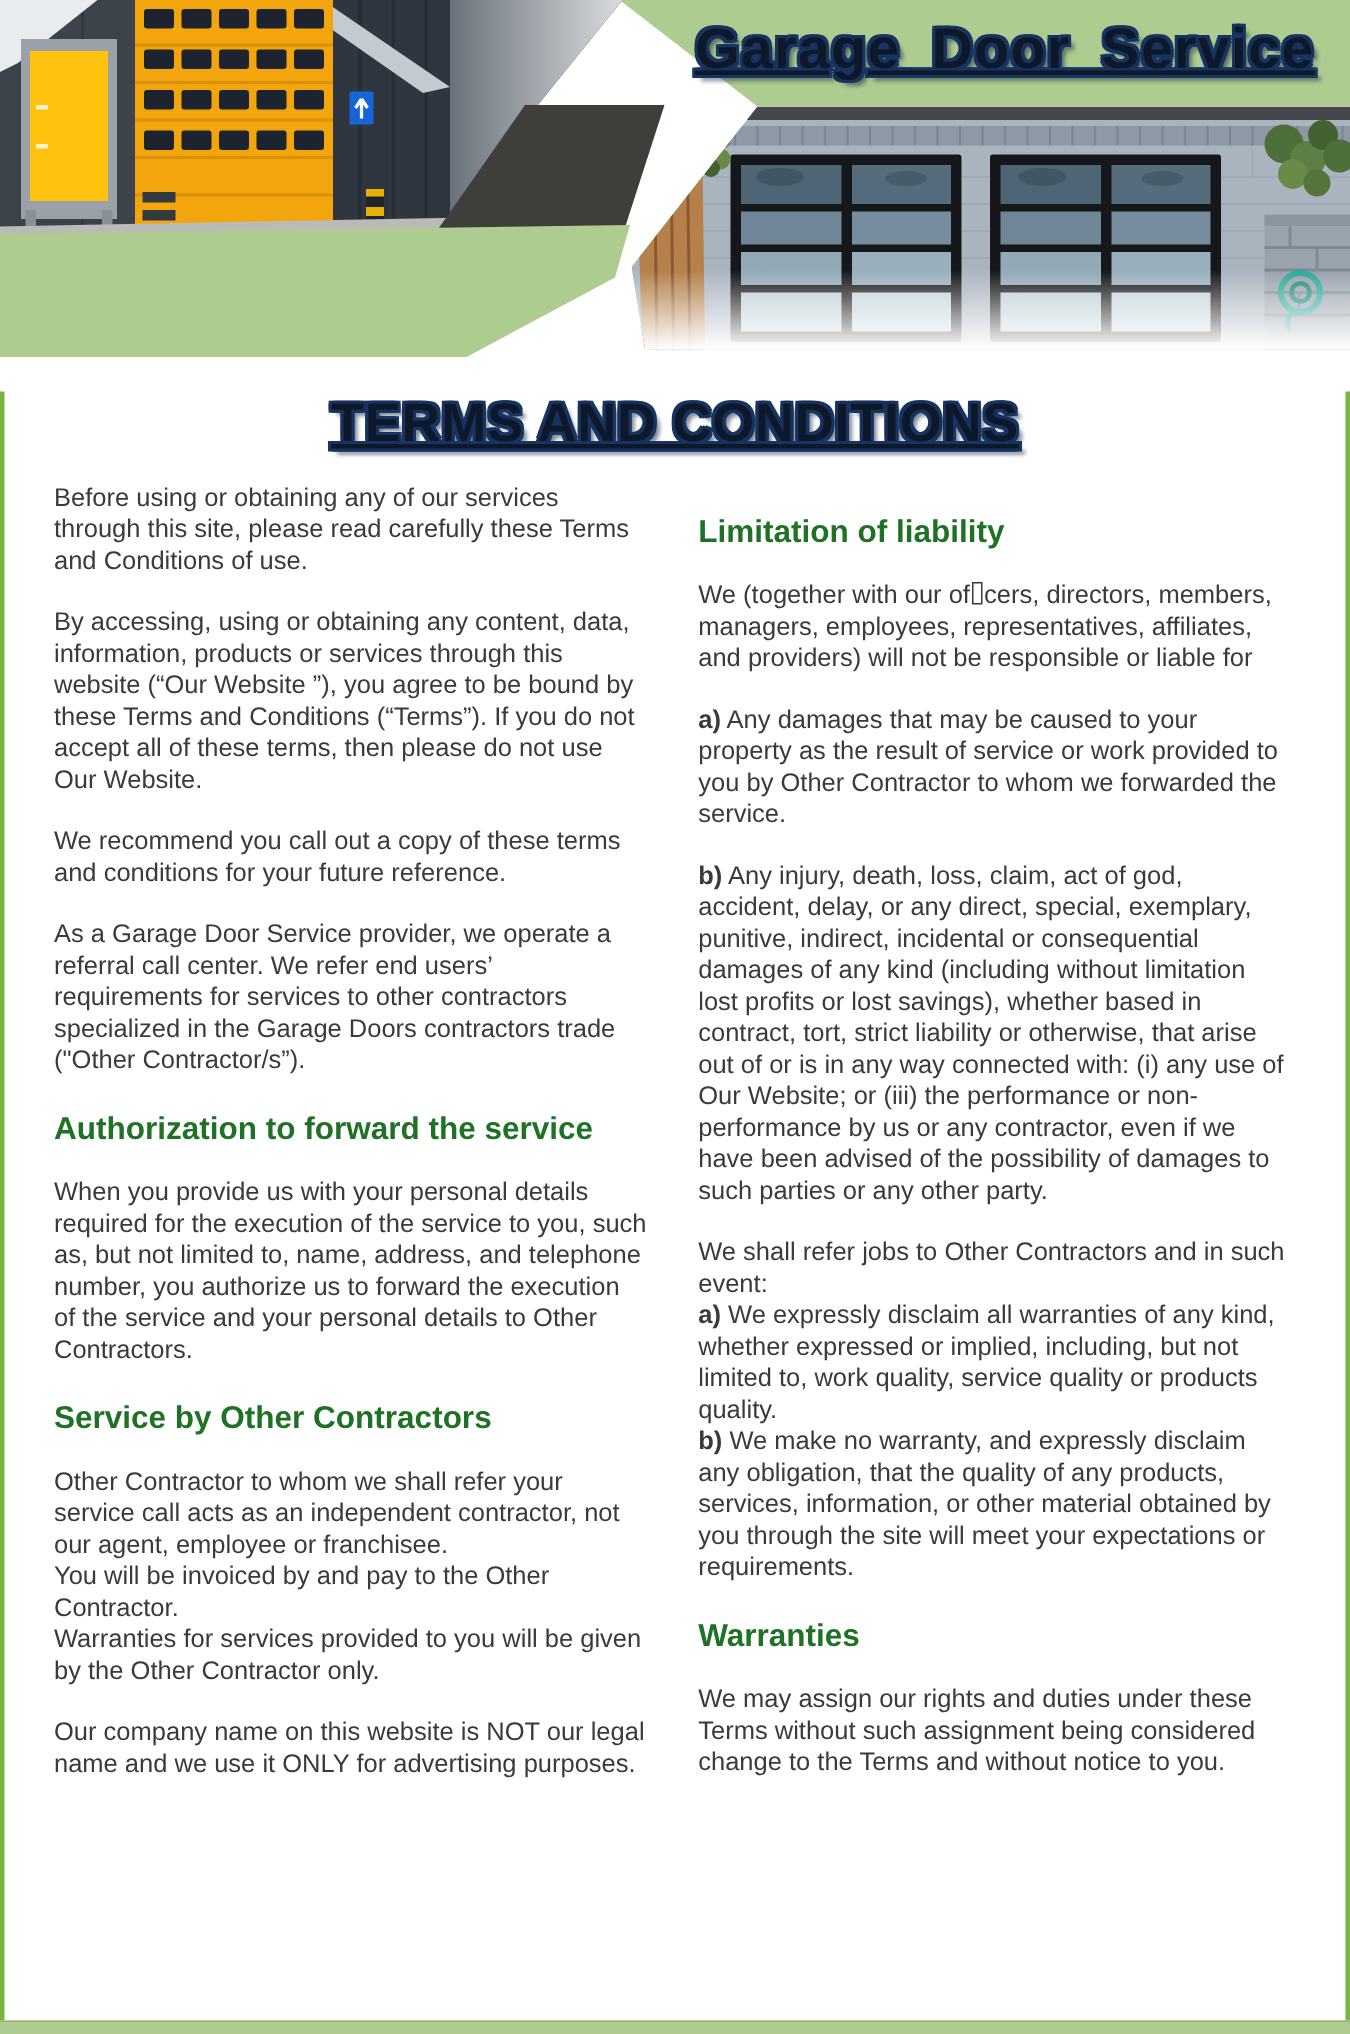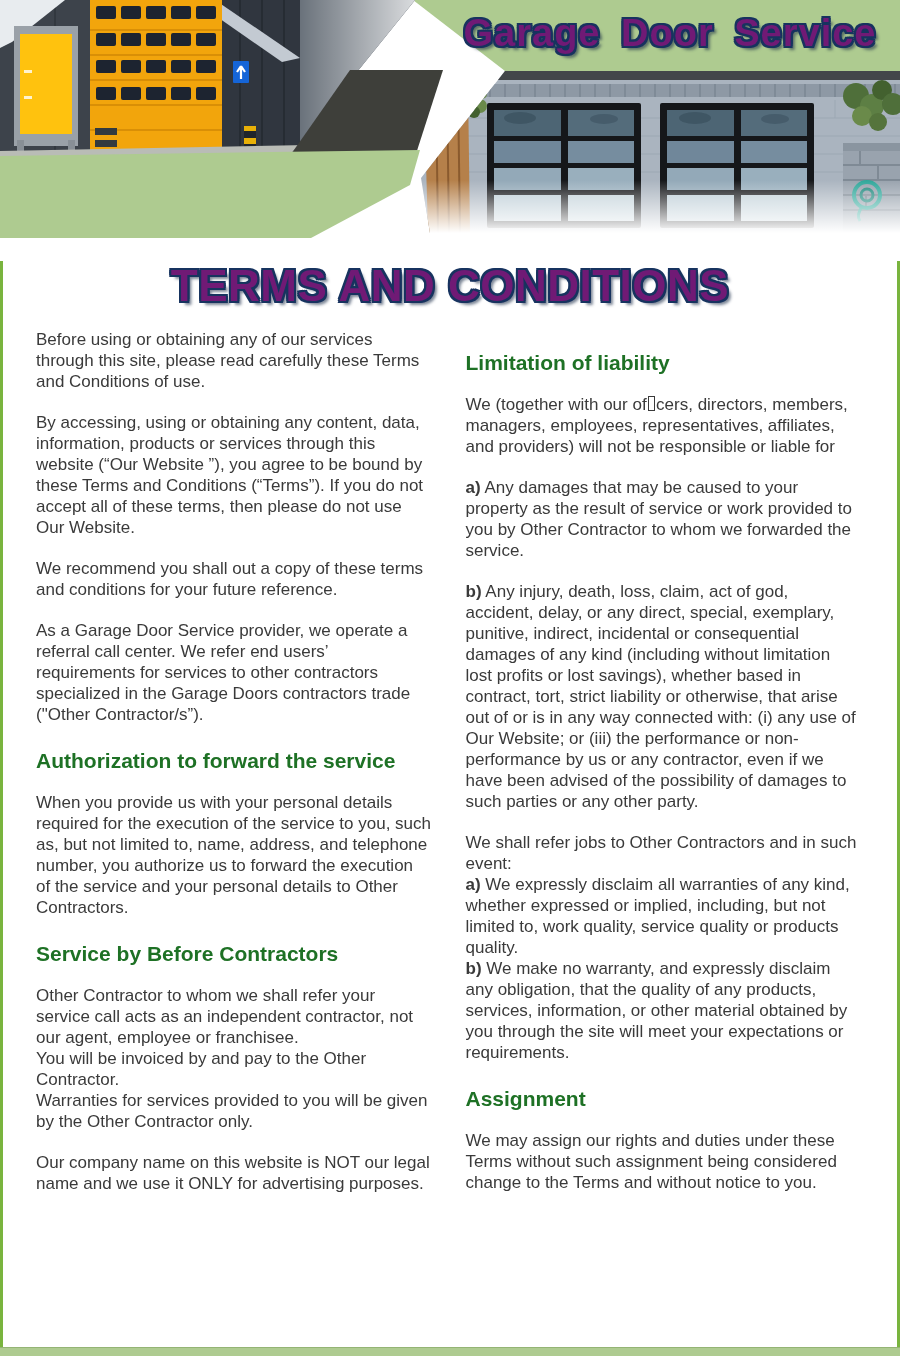--- a/index.html
+++ b/index.html
@@ -15,38 +15,39 @@
 
   
   .header{position:relative;width:900px;height:245px;background:#fff;}
   .header svg{display:block;}
   .brand{
     position:absolute;left:455px;top:12px;width:430px;text-align:center;
     font-size:38px;font-weight:bold;letter-spacing:1px;word-spacing:9px;
     white-space:nowrap;
   }
   .outline-text{
-    color:#701a75;
+    color:#0f172a;
     text-shadow:
       -2px -2px 0 var(--navy), 2px -2px 0 var(--navy),
       -2px  2px 0 var(--navy), 2px  2px 0 var(--navy),
       -2px  0   0 var(--navy), 2px  0   0 var(--navy),
        0   -2px 0 var(--navy), 0    2px 0 var(--navy),
        4px 4px 3px rgba(18,37,66,.55);
+    text-decoration: underline;
   }
 
   
   .main{
     height:1086px;background:#fff;
     border-left:3px solid var(--edge-green);
     border-right:3px solid var(--edge-green);
   }
   .page-title{
     text-align:center;margin:16px 0 0;
-    font-size:44px;font-weight:bold;letter-spacing:.5px;
+    font-size:36px;font-weight:bold;letter-spacing:.5px;
   }
   .columns{display:flex;gap:34px;padding:18px 36px 0 33px;justify-content:space-between;}
   .col{flex:1;min-width:0;}
 
   .section-heading{
     color:var(--heading-green);font-size:21px;line-height:27px;font-weight:bold;
     margin:22px 0 18px;
   }
   .col > .section-heading:first-child{margin-top:20px;}
   .body-para{
@@ -290,34 +291,34 @@
 
     <div class="brand outline-text">Garage Door Service</div>
   </div>
 
   <div class="main">
     <h1 class="page-title outline-text">TERMS AND CONDITIONS</h1>
     <div class="columns">
       <div class="col" id="col-left">
           <p class="body-para"><span>Before using or obtaining any of our services through this site, please read carefully these Terms and Conditions of use.</span></p>
           <p class="body-para"><span>By accessing, using or obtaining any content, data, information, products or services through this website (“Our Website ”), you agree to be bound by these Terms and Conditions (“Terms”). If you do not accept all of these terms, then please do not use Our Website.</span></p>
-          <p class="body-para"><span>We recommend you shall out a copy of these terms and conditions for your future reference.</span></p>
+          <p class="body-para"><span>We recommend you call out a copy of these terms and conditions for your future reference.</span></p>
           <p class="body-para"><span>As a Garage Door Service provider, we operate a referral call center. We refer end users’ requirements for services to other contractors specialized in the Garage Doors contractors trade ("Other Contractor/s”).</span></p>
           <h2 class="section-heading">Authorization to forward the service</h2>
           <p class="body-para"><span>When you provide us with your personal details required for the execution of the service to you, such as, but not limited to, name, address, and telephone number, you authorize us to forward the execution of the service and your personal details to Other Contractors.</span></p>
-          <h2 class="section-heading">Service by Before Contractors</h2>
+          <h2 class="section-heading">Service by Other Contractors</h2>
           <p class="body-para"><span>Other Contractor to whom we shall refer your service call acts as an independent contractor, not our agent, employee or franchisee.</span><br><span>You will be invoiced by and pay to the Other Contractor.</span><br><span>Warranties for services provided to you will be given by the Other Contractor only.</span></p>
           <p class="body-para"><span>Our company name on this website is NOT our legal name and we use it ONLY for advertising purposes.</span></p>
         </div>
       <div class="col" id="col-right">
           <h2 class="section-heading">Limitation of liability</h2>
           <p class="body-para"><span>We (together with our of</span><span class="tofu"></span><span>cers, directors, members, managers, employees, representatives, affiliates, and providers) will not be responsible or liable for</span></p>
           <p class="body-para"><span class="b">a)</span><span> Any damages that may be caused to your property as the result of service or work provided to you by Other Contractor to whom we forwarded the service.</span></p>
           <p class="body-para"><span class="b">b)</span><span> Any injury, death, loss, claim, act of god, accident, delay, or any direct, special, exemplary, punitive, indirect, incidental or consequential damages of any kind (including without limitation lost profits or lost savings), whether based in contract, tort, strict liability or otherwise, that arise out of or is in any way connected with: (i) any use of Our Website; or (iii) the performance or non-performance by us or any contractor, even if we have been advised of the possibility of damages to such parties or any other party.</span></p>
           <p class="body-para"><span>We shall refer jobs to Other Contractors and in such event:</span><br><span class="b">a)</span><span> We expressly disclaim all warranties of any kind, whether expressed or implied, including, but not limited to, work quality, service quality or products quality.</span><br><span class="b">b)</span><span> We make no warranty, and expressly disclaim any obligation, that the quality of any products, services, information, or other material obtained by you through the site will meet your expectations or requirements.</span></p>
-          <h2 class="section-heading">Assignment</h2>
+          <h2 class="section-heading">Warranties</h2>
           <p class="body-para"><span>We may assign our rights and duties under these Terms without such assignment being considered change to the Terms and without notice to you.</span></p>
         </div>
     </div>
   </div>
 
   <div class="footer"></div>
 </div>
 
 </body></html>

